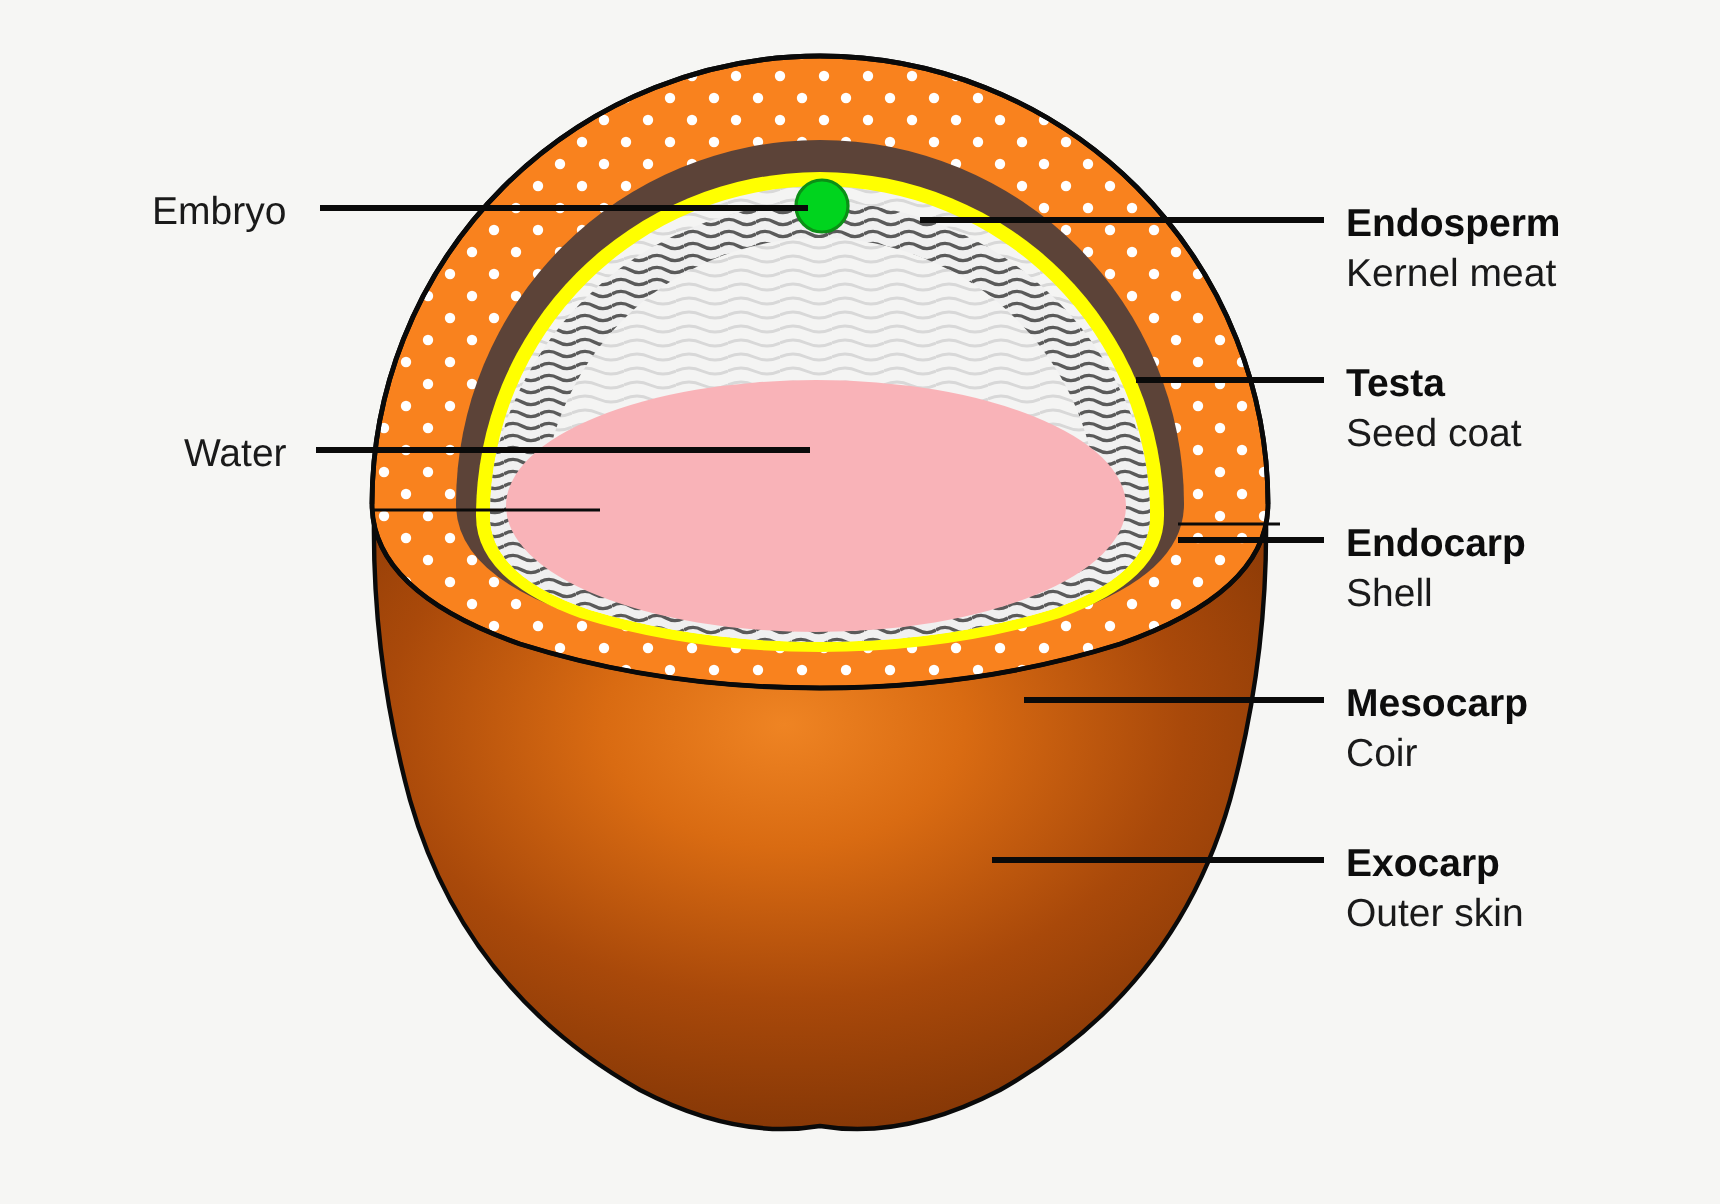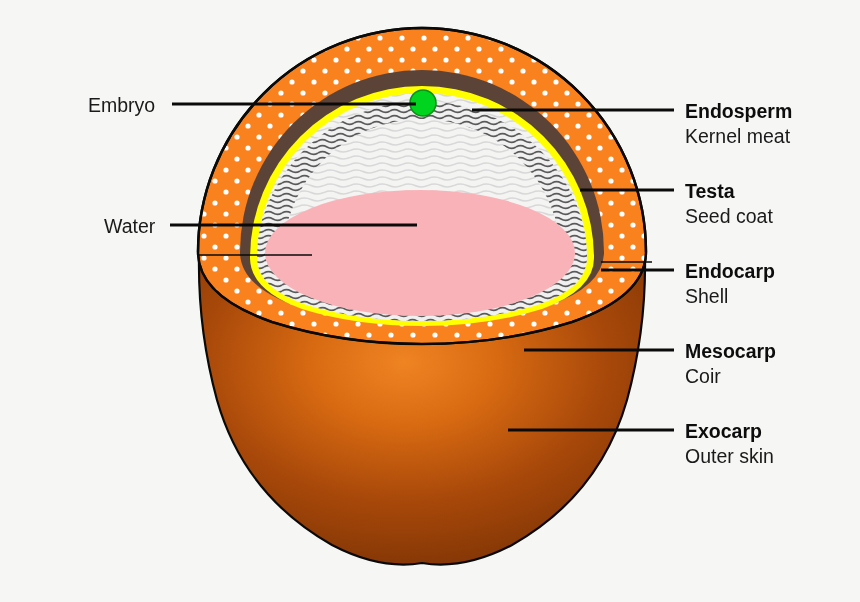--- a/index.html
+++ b/index.html
@@ -12,21 +12,20 @@
     background: #f6f6f4;
     font-family: "Liberation Sans", sans-serif;
     overflow: hidden;
     position: relative;
   }
   #diagram-root {
     position: absolute;
     left: 0; top: 0;
     width: 728px;
     height: 602px;
-    margin-left: 12px;
   }
   svg.figure {
     display: block;
     width: 860px;
     height: 602px;
   }
   .lbl-title {
     font-weight: bold;
     font-size: 19.5px;
     fill: #0d0d0d;

